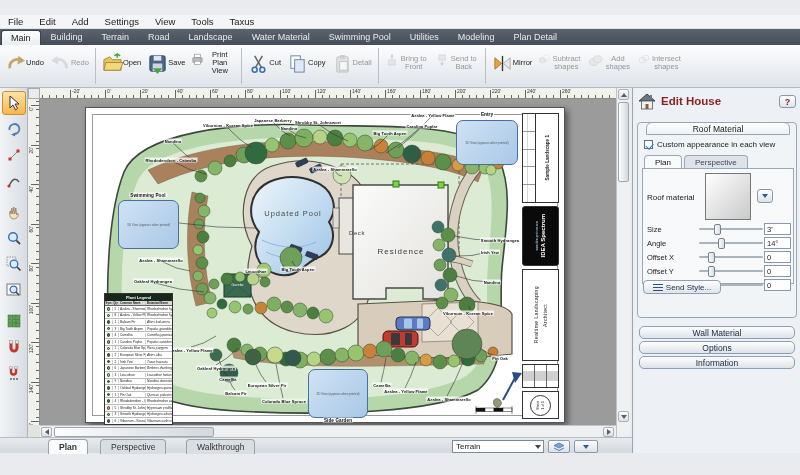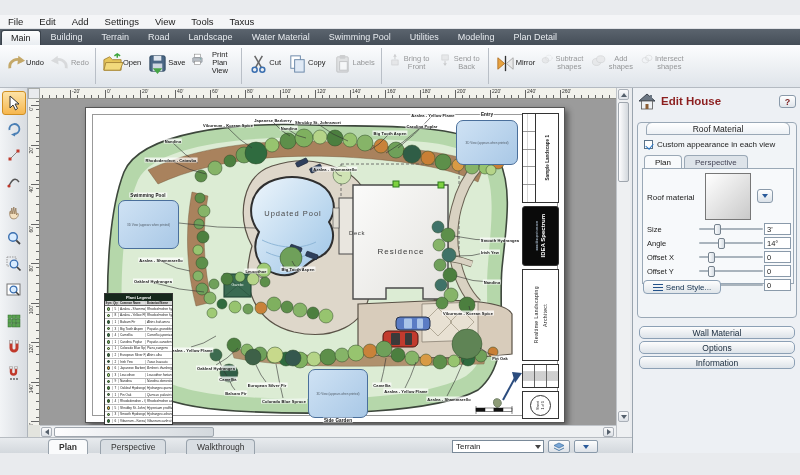--- a/index.html
+++ b/index.html
@@ -238,21 +238,21 @@
             <rect x="8" y="7" width="10" height="13" fill="#dfe9f5" stroke="#6a87a8"></rect>
           </svg></div>
         <div>Copy</div>
       </div>
       <div class="tb-btn disabled">
         <div class="ticon"><svg viewBox="0 0 22 22">
             <rect x="5" y="4" width="12" height="16" rx="1" fill="#c9cdd2" stroke="#8a8f96"></rect>
             <rect x="8" y="2" width="6" height="4" rx="1" fill="#9aa0a8"></rect>
             <rect x="8" y="9" width="8" height="9" fill="#fff" stroke="#8a8f96"></rect>
           </svg></div>
-        <div>Labels</div>
+        <div>Detail</div>
       </div>
       <div class="tb-sep"></div>
       <div class="tb-btn disabled">
         <div class="ticon"><svg viewBox="0 0 22 22">
             <rect x="6" y="11" width="10" height="8" fill="#d6dade" stroke="#9aa0a6"></rect>
             <line x1="11" y1="2" x2="11" y2="10" stroke="#9aa0a6" stroke-width="1.6"></line>
             <polygon points="8,6 11,2 14,6" fill="#9aa0a6"></polygon>
           </svg></div>
         <div>Bring to Front</div>
       </div>

